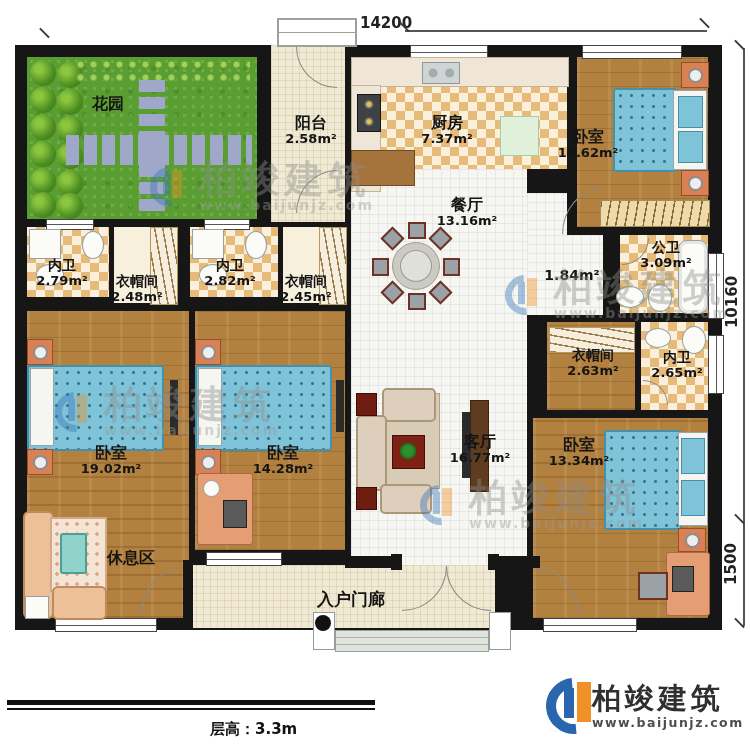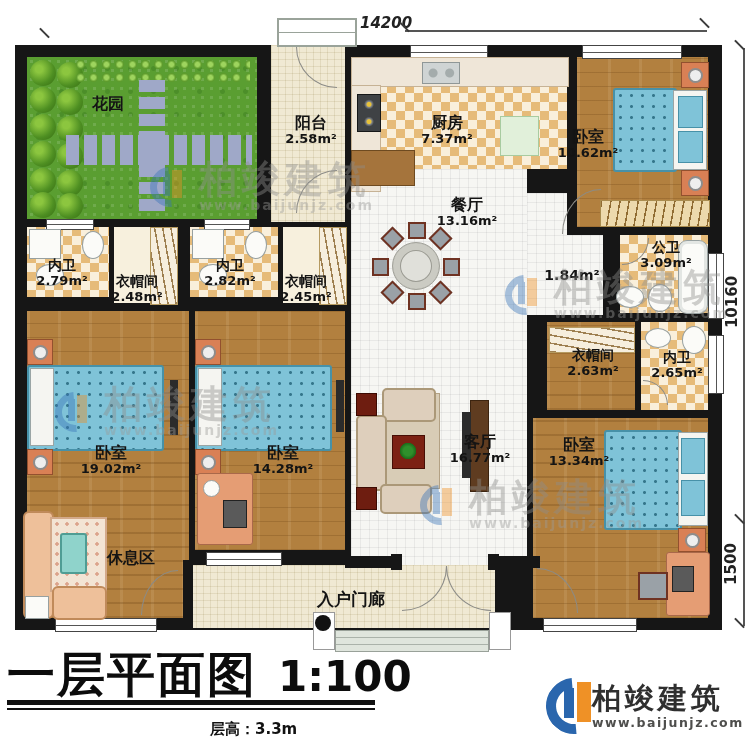--- a/index.html
+++ b/index.html
@@ -309,21 +309,21 @@
       <span class="ar">16.77m²</span>
     </div>
   <div class="lbl" style="left:579px;top:436px;">
       <span class="nm">卧室</span>
       <span class="ar">13.34m²</span>
     </div>
   <div class="lbl" style="left:351px;top:590px;">
       <span class="nm" style="font-size:17px;">入户门廊</span>
     </div>
 
-  <div class="a dim" style="left:360px;top:14px;font-style:italic;">14200</div>
+  <div class="a dim" style="left:360px;top:14px;">14200</div>
   <div class="a" style="left:405px;top:30px;width:302px;height:2px;background:#555;"></div>
   <div class="a tick" style="left:398px;top:26px;"></div>
   <div class="a tick" style="left:698px;top:22px;"></div>
   <div class="a tick" style="left:38px;top:32px;"></div>
   <div class="a" style="left:743px;top:48px;width:2px;height:578px;background:#555;"></div>
   <div class="a tick" style="left:733px;top:44px;"></div>
   <div class="a tick" style="left:733px;top:518px;"></div>
   <div class="a tick" style="left:733px;top:622px;"></div>
   <div class="a dim rot" style="left:701px;top:294px;width:60px;height:16px;">10160</div>
   <div class="a dim rot" style="left:705px;top:556px;width:50px;height:16px;">1500</div>
@@ -354,22 +354,20 @@
   </div>
   <div class="wm" style="left:420px;top:478px;">
     <span class="mlogo">
         <span class="arc1"></span>
         <span class="b1"></span>
         <span class="b2"></span>
       </span>
     <span><span class="wm-zh">柏竣建筑</span><span class="wm-url" style="display:block;">www.baijunjz.com</span></span>
   </div>
 
-  <div class="a tb-title" style="left:7px;top:650px;">一层平面图</div>
-  <div class="a tb-scale" style="left:278px;top:656px;">1:100</div>
   <div class="a" style="left:7px;top:700px;width:368px;height:5px;background:#111;"></div>
   <div class="a" style="left:7px;top:708px;width:368px;height:2px;background:#111;"></div>
   <div class="a tb-sm" style="left:210px;top:720px;"><span>层高：</span><span>3.3m</span></div>
 
   <div class="a flogo" style="left:546px;top:678px;">
       <span class="arc1"></span>
       <span class="b1"></span>
       <span class="b2"></span>
     </div>
   <div class="a flogo-name" style="left:592px;top:684px;">柏竣建筑</div>

